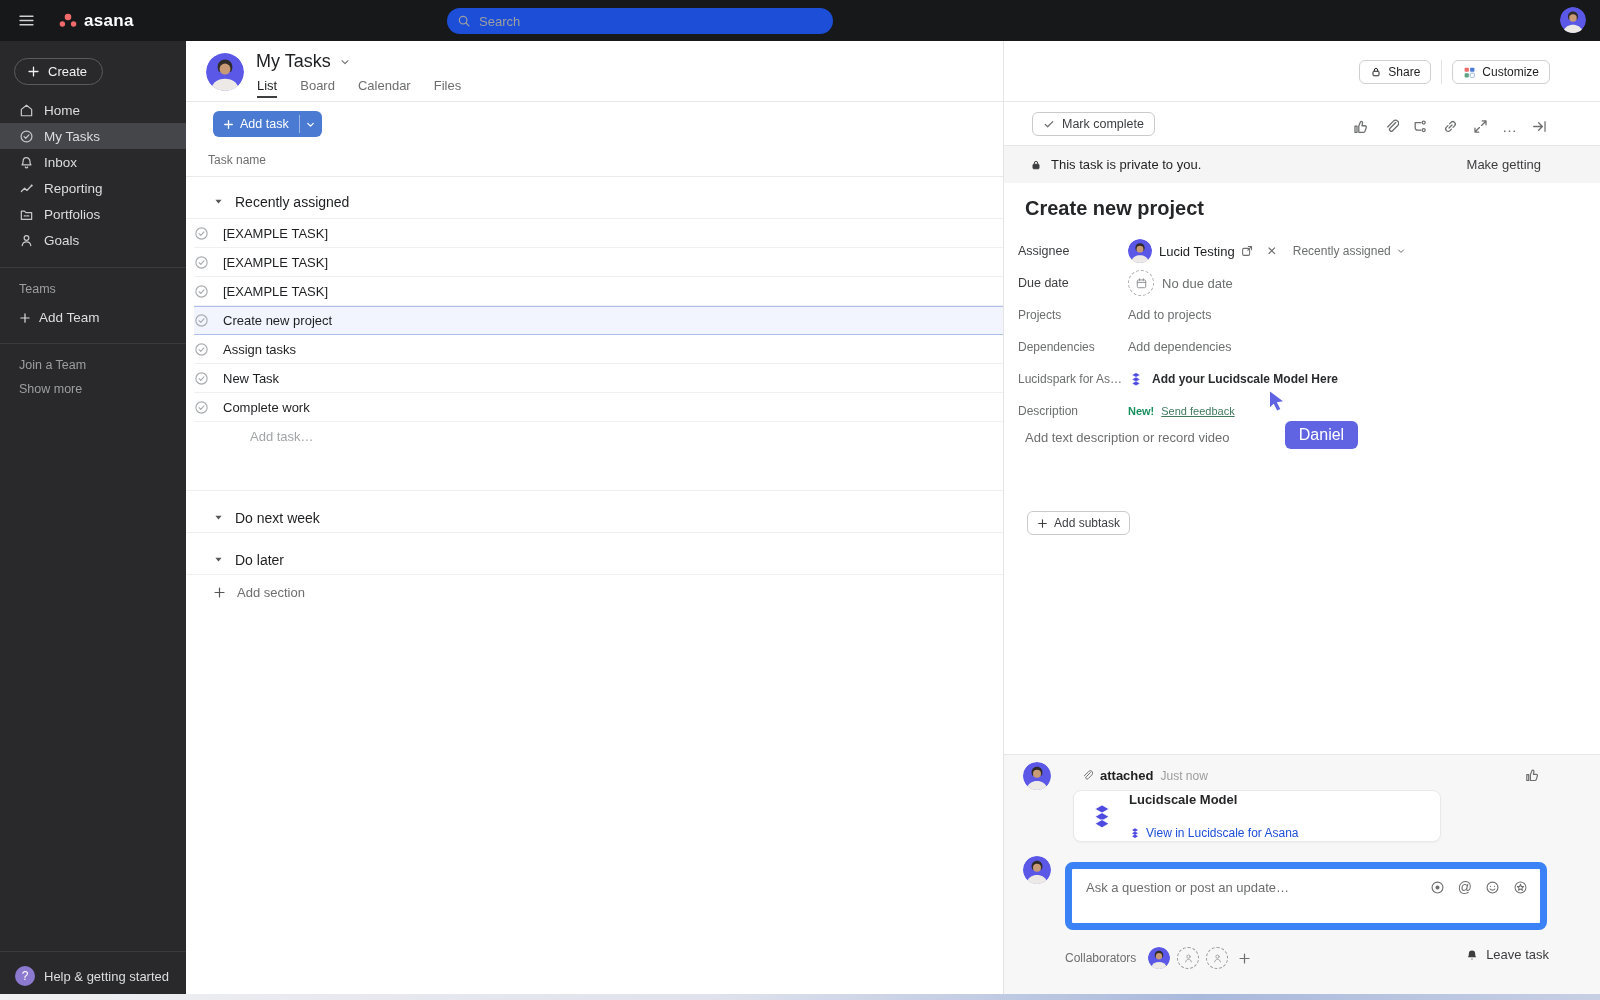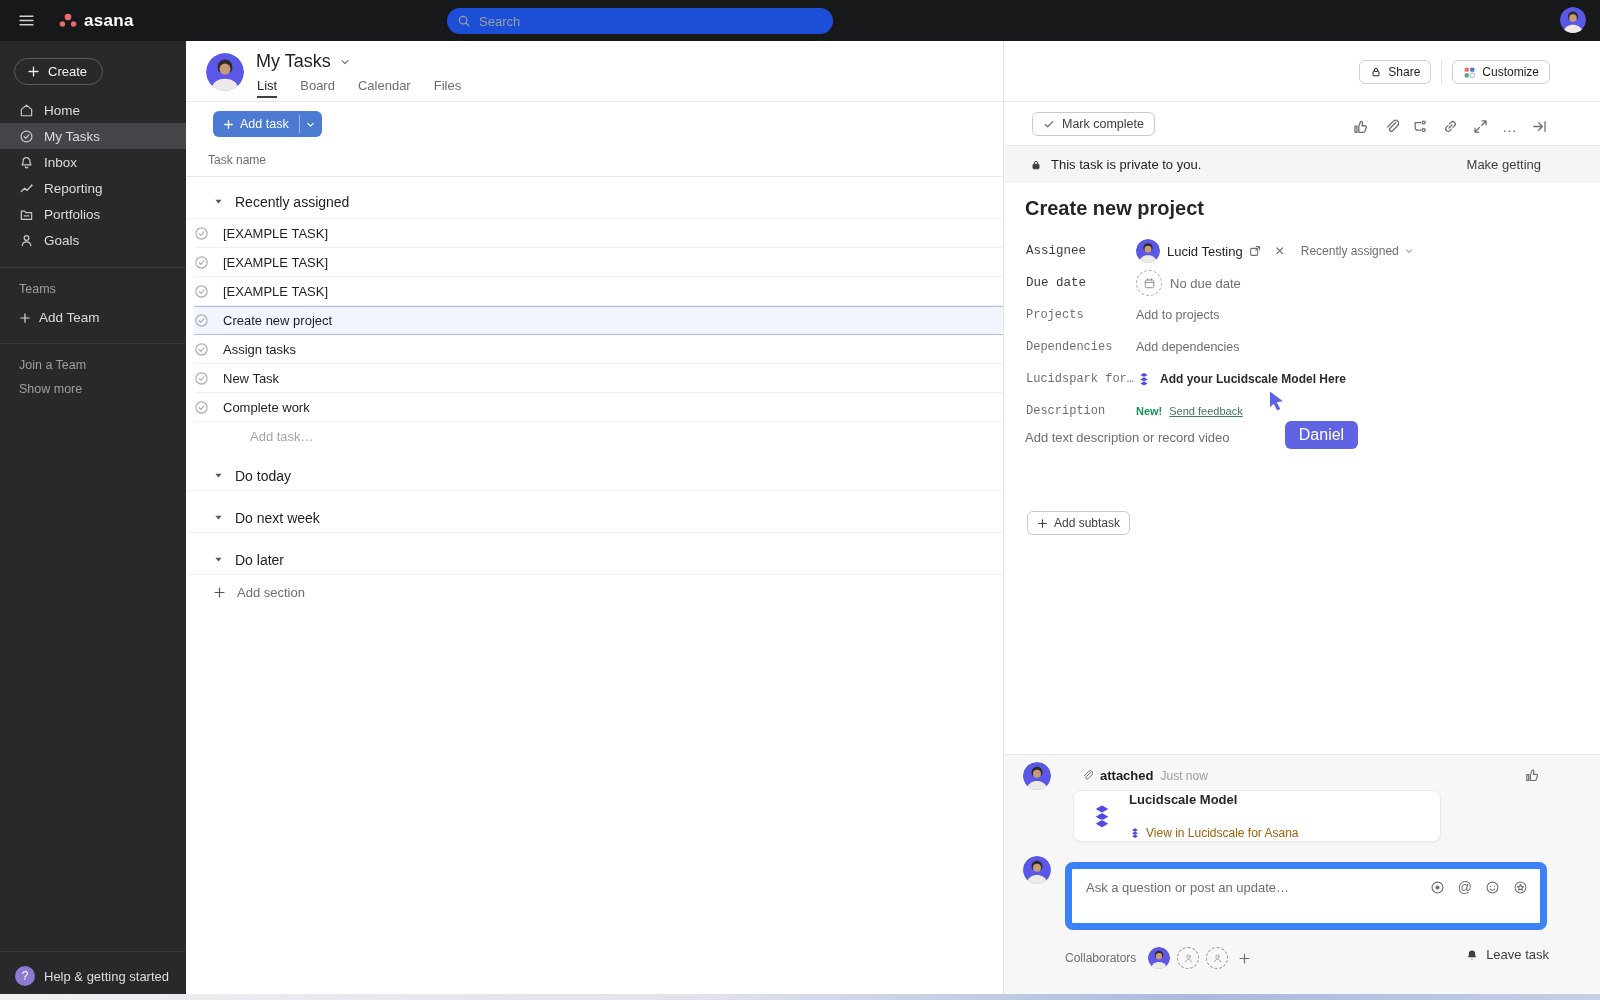--- a/index.html
+++ b/index.html
@@ -63,21 +63,21 @@
   .vdiv { width:1px; height:24px; background:#e2e2e2; }
   .pdiv1 { position:absolute; left:0; top:60px; width:597px; height:1px; background:#e7e7e7; }
   .markcomplete { position:absolute; left:28px; top:71px; display:flex; align-items:center; gap:7px; border:1px solid #c9cacb; border-radius:6px; padding:4px 10px; font-size:12.5px; color:#3d3e40; cursor:pointer; background:#fff; }
   .ptools { position:absolute; top:77px; right:52px; display:flex; align-items:center; gap:13px; color:#6d6e6f; }
   .ptools > * { cursor:pointer; }
   .pdiv2 { position:absolute; left:0; top:104px; width:597px; height:1px; background:#e7e7e7; }
   .privacy { position:absolute; left:0; top:105px; width:597px; height:37px; background:#f6f5f5; display:flex; align-items:center; padding-left:26px; gap:9px; font-size:13px; color:#1e1f21; }
   .makepublic { position:absolute; right:60px; top:0; height:37px; display:flex; align-items:center; font-size:13px; color:#3d3e40; cursor:pointer; }
   .ptitle { position:absolute; left:21px; top:156px; font-size:20px; font-weight:600; color:#252628; }
   .frow { position:absolute; left:0; width:597px; height:26px; display:flex; align-items:center; }
-  .flabel { width:110px; margin-left:22px; font-size:12px; color:#6d6e6f; white-space:nowrap; overflow:hidden; text-overflow:ellipsis;font-family:Liberation Mono, monospace; }
+  .flabel { width:110px; margin-left:14px; font-size:12px; color:#6d6e6f; white-space:nowrap; overflow:hidden; text-overflow:ellipsis; }
   .flabel.strong { color:#3c3d3f; font-weight:500; font-size:12.5px; }
   .fvalue { display:flex; align-items:center; }
   .ghost { font-size:12.5px; color:#6d6e6f; cursor:pointer; }
   .assignee-name { font-size:13px; color:#1e1f21; margin:0 5px 0 7px; }
   .asg-x { margin-left:13px; color:#6d6e6f; font-size:12px; cursor:pointer; }
   .asg-sec { margin-left:16px; display:flex; align-items:center; gap:5px; font-size:12px; color:#6d6e6f; cursor:pointer; }
   .duedash { width:26px; height:26px; border:1.4px dashed #a9abad; border-radius:50%; display:flex; align-items:center; justify-content:center; color:#8c8e90; margin-right:8px; flex:none; }
   .lucid-action { display:flex; align-items:center; gap:8px; font-size:12px; font-weight:bold; color:#2a2b2d; cursor:pointer; }
   .newbadge { font-size:11px; font-weight:bold; color:#18915e; margin-right:7px; }
   .feedback { font-size:11px; color:#41795f; text-decoration:underline; cursor:pointer; }
@@ -90,21 +90,21 @@
 
   
   .feed { position:absolute; left:0; top:713px; width:597px; height:246px; background:#f8f7f7; border-top:1px solid #e8e8e8; }
   .feed-avatar1 { position:absolute; left:19px; top:7px; }
   .feed-line { position:absolute; left:76px; top:13px; display:flex; align-items:center; gap:7px; }
   .feed-action { font-size:13px; font-weight:bold; color:#1e1f21; }
   .feed-time { font-size:12px; color:#9a9c9e; }
   .feed-like { position:absolute; right:61px; top:12px; color:#6d6e6f; cursor:pointer; }
   .attach-card { position:absolute; left:69px; top:35px; width:368px; height:52px; background:#fff; border:1px solid #e9e9e9; border-radius:8px; box-shadow:0 1px 2px rgba(0,0,0,.04); display:flex; align-items:center; padding-left:14px; gap:13px; cursor:pointer; }
   .attach-title { font-size:13px; font-weight:bold; color:#252628; }
-  .attach-sub { display:flex; align-items:center; gap:5px; margin-top:19px; font-size:12px; color:#a16207; }
+  .attach-sub { display:flex; align-items:center; gap:5px; margin-top:19px; font-size:12px; color:#1d4ed8; }
   .feed-avatar2 { position:absolute; left:19px; top:101px; }
   .comment-box { position:absolute; left:61px; top:107px; width:482px; height:68px; background:#fff; border:7px solid #3b82f6; border-radius:8px; }
   .comment-box input { position:absolute; left:14px; top:11px; width:330px; border:none; outline:none; font-size:13px; font-family:inherit; color:#1e1f21; background:transparent; }
   .comment-box input::placeholder { color:#6d6e6f; }
   .cicons { position:absolute; right:12px; top:10px; display:flex; align-items:center; gap:13px; color:#6d6e6f; font-size:14px; }
   .cicons > * { cursor:pointer; }
   .collab-row { position:absolute; left:61px; top:192px; display:flex; align-items:center; gap:7px; }
   .collab-label { font-size:12px; color:#6d6e6f; margin-right:5px; }
   .dashed-av { width:22px; height:22px; border:1.3px dashed #9a9c9e; border-radius:50%; display:flex; align-items:center; justify-content:center; color:#9a9c9e; cursor:pointer; background:transparent; }
   .collab-plus { color:#6d6e6f; margin-left:3px; cursor:pointer; }
@@ -351,28 +351,20 @@
     <span class="circ">
         <svg width="15" height="15" viewBox="0 0 16 16" stroke="currentColor" fill="none" stroke-width="1.2" stroke-linecap="round" stroke-linejoin="round">
           <circle cx="8" cy="8" r="6"></circle>
           <path d="M5.4 8.1 7.2 9.9l3.4-3.6"></path>
         </svg>
       </span>
     <span>Complete work</span>
   </div>
   <div class="addrow" style="top:381px;">Add task…</div>
 
-  <div class="sec-head" style="top:419px;">
-    <span style="color:#565759;">
-        <svg width="11" height="11" viewBox="0 0 16 16" fill="currentColor">
-          <path d="M3.5 5.5h9L8 11z"></path>
-        </svg>
-      </span>
-    <span>Do today</span>
-  </div>
   <div class="sec-div" style="top:449px;"></div>
   <div class="sec-head" style="top:461px;">
     <span style="color:#565759;">
         <svg width="11" height="11" viewBox="0 0 16 16" fill="currentColor">
           <path d="M3.5 5.5h9L8 11z"></path>
         </svg>
       </span>
     <span>Do next week</span>
   </div>
   <div class="sec-div" style="top:491px;"></div>

